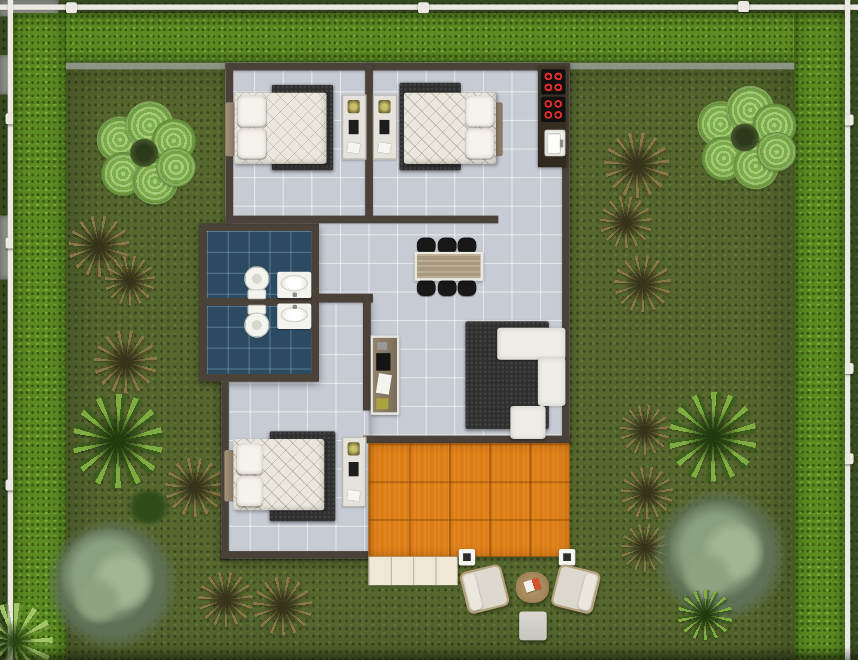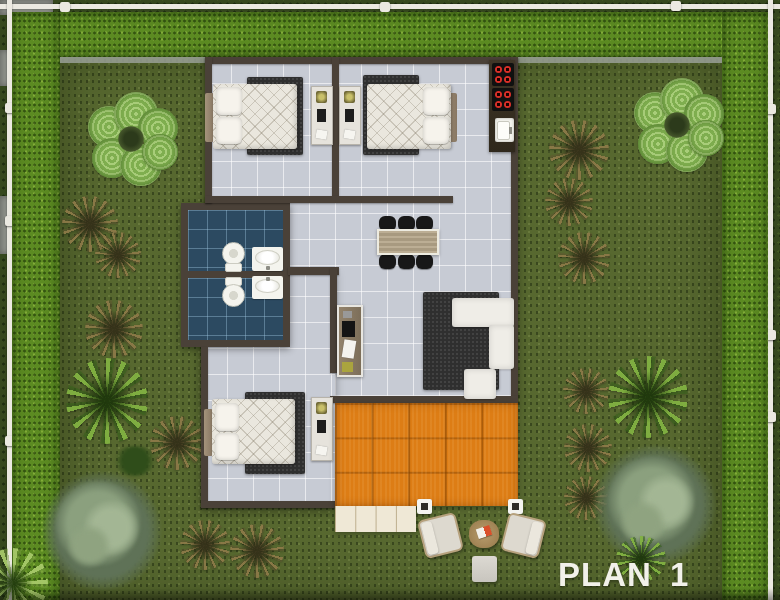--- a/index.html
+++ b/index.html
@@ -318,14 +318,13 @@
   </div>
   <div class="abs ochair" style="left:504px;top:516px;transform:rotate(14deg);">
     <span class="bk bk-right"></span>
   </div>
   <div class="abs otable" style="left:469px;top:520px;width:30px;height:28px;"></div>
   <div class="abs book" style="left:477px;top:527px;width:14px;height:10px;transform:rotate(-18deg);"></div>
   <div class="abs pouf" style="left:472px;top:556px;width:25px;height:26px;"></div>
 
   <div class="abs vignette" style="left:0;top:588px;width:780px;height:12px;"></div>
 
-  <div class="abs plan-title" style="left:558px;top:556px;">PLAN 1</div>
 </div>
 
 </body></html>

